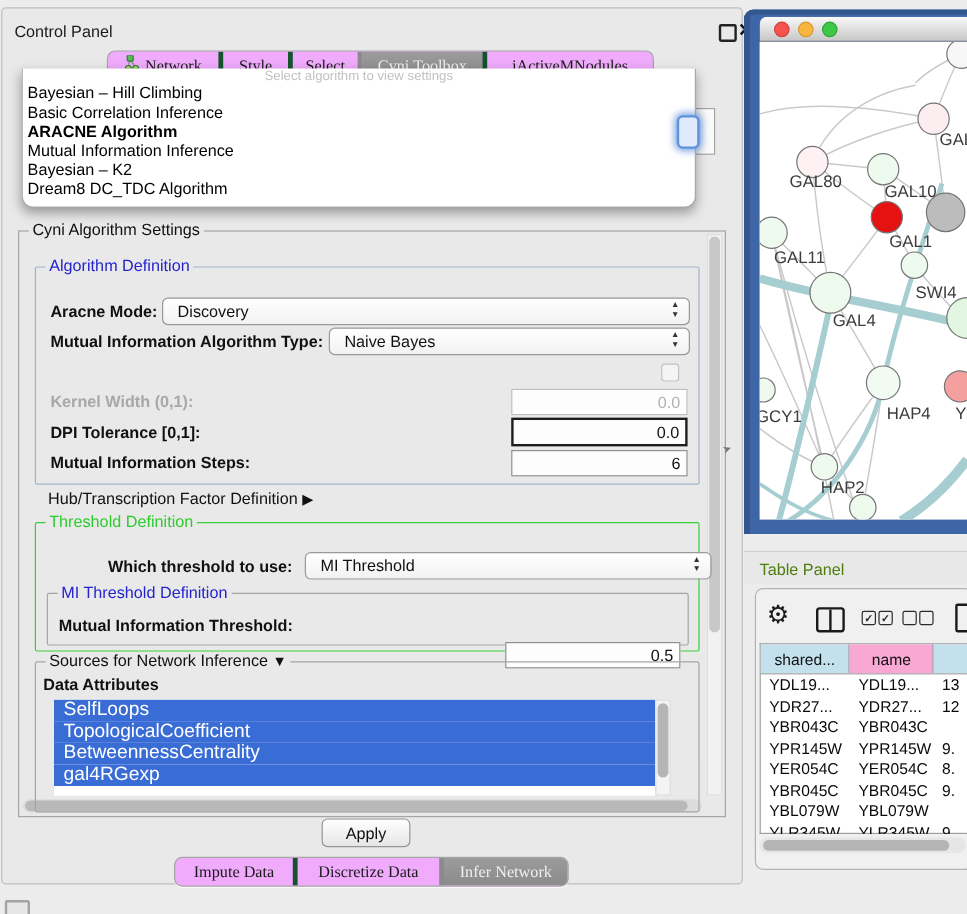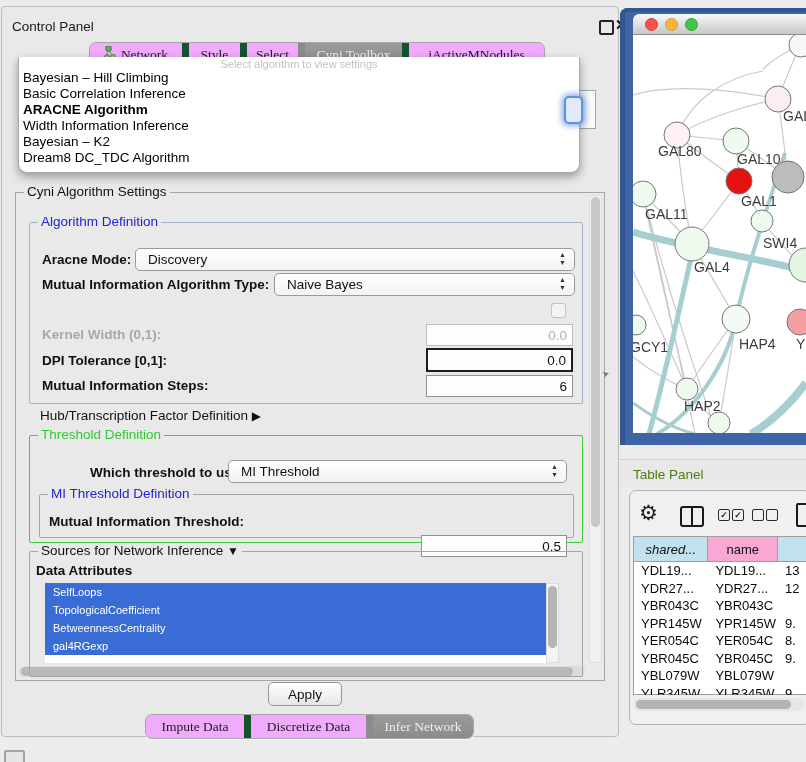--- a/index.html
+++ b/index.html
@@ -9,21 +9,21 @@
   
   #cpanel{left:1px;top:6px;width:616px;height:729px;background:#e9e9e9;
           border:1px solid #bdbdbd;border-radius:4px;}
   #cp-title{left:10px;top:12px;font-size:13.5px;color:#1a1a1a;}
   #cp-float{left:597px;top:13px;width:11px;height:11px;border:2px solid #222;border-radius:2px;}
   #cp-close{left:613px;top:9px;font-size:15px;font-weight:bold;color:#111;}
   
   .tabstrip{display:flex;height:23px;background:#f0abfc;border:1px solid #a6a6a6;
             border-radius:7px;overflow:hidden;box-shadow:0 1px 0 rgba(255,255,255,.7);font-family:Liberation Serif, serif;}
   .seg{display:flex;align-items:center;justify-content:center;gap:5px;font-size:13.5px;
-       color:#1a1a1a;border-left:7px solid #14532d;box-sizing:border-box;white-space:nowrap;}
+       color:#1a1a1a;border-left:4px solid #14532d;box-sizing:border-box;white-space:nowrap;}
   .seg:first-child{border-left:none;}
   .seg.sel{background:linear-gradient(#9b9b9b,#8b8b8b);color:#efefef;border-left-color:#8b8b8b;}
   #tab-strip{left:87px;top:35px;position:absolute;}
   #bottom-tab-strip{left:143px;top:707px;position:absolute;}
   
   #dd{left:18px;top:57px;width:560px;height:115px;background:#fff;
       border:1px solid #a9a9a9;border-top:none;border-radius:0 0 9px 9px;
       box-shadow:0 4px 10px rgba(0,0,0,.35);z-index:10;}
   #dd-hint{width:100%;text-align:center;color:#c2c2c2;font-size:11px;padding-top:1px;}
   .dd-item{height:16px;line-height:16px;padding-left:4px;font-size:13.5px;color:#000;}
@@ -52,21 +52,21 @@
         font-size:7px;line-height:8px;color:#333;}
   .tin{position:absolute;height:22px;background:#fdfdfd;border:1px solid #909090;
        box-sizing:border-box;text-align:right;padding:3px 5px 0 0;font-size:13.5px;}
   .tin.dis2{border-color:#bdbdbd;color:#b2b2b2;}
   .tin.focus{border:2px solid #1d1d1d;height:24px;}
   #kcheck{left:549px;top:296px;width:13px;height:13px;border:1px solid #c2c2c2;
           border-radius:3px;background:#f4f4f4;}
   .tri{font-size:12px;color:#111;}
   
   #attr-list{left:43px;top:576px;width:501px;height:80px;background:#fff;overflow:hidden;}
-  .attr-item{height:18px;line-height:18px;padding-left:8px;font-size:11px;color:#fff;background:#3a6cd6;}
+  .attr-item{height:18px;line-height:18px;padding-left:8px;font-size:16px;color:#fff;background:#3a6cd6;}
   #attr-sb{left:544px;top:576px;width:13px;height:80px;background:#f4f4f4;border:1px solid #dcdcdc;box-sizing:border-box;}
   #attr-thumb{left:1px;top:2px;width:9px;height:62px;background:#b5b5b5;border-radius:5px;}
   
   #v-sb{right:2px;top:2px;width:13px;height:468px;background:#f1f1f1;border:1px solid #dedede;box-sizing:border-box;}
   #v-thumb{left:1px;top:1px;width:9px;height:330px;background:#c8c8c8;border-radius:5px;}
   #h-sb{left:3px;bottom:3px;width:566px;height:11px;background:#dcdcdc;border-radius:6px;}
   #h-thumb{left:2px;top:1px;width:552px;height:9px;background:#b9b9b9;border-radius:5px;}
   #apply-btn{left:266px;top:675px;width:72px;height:22px;border:1px solid #979797;border-radius:5px;
              background:linear-gradient(#ffffff,#e6e6e6);display:flex;align-items:center;justify-content:center;
              font-size:13.5px;color:#111;}
@@ -186,21 +186,21 @@
 
   <span class="lbl" style="left:38px;top:401px;">
     <span>Hub/Transcription Factor Definition</span>
     <span class="tri">▶</span>
   </span>
 
   <div class="fs fs-green" style="left:27px;top:428px;width:552px;height:106px;"></div>
   <span class="grouplab t-green" style="left:36px;top:421px;">Threshold Definition</span>
 
   <span class="lbl b" style="left:88px;top:458px;">Which threshold to use:</span>
-  <div class="combo" style="left:226px;top:453px;width:339px;">
+  <div class="combo" style="left:252px;top:453px;width:339px;">
     <span>MI Threshold</span>
     <span class="spin">
         <span>▲</span>
         <span>▼</span>
       </span>
   </div>
 
   <div class="fs" style="left:37px;top:487px;width:533px;height:42px;"></div>
   <span class="grouplab t-blue" style="left:46px;top:480px;">MI Threshold Definition</span>
   <span class="lbl b" style="left:47px;top:507px;">Mutual Information Threshold:</span>
@@ -237,21 +237,21 @@
     </div>
 </div>
 
 <div class="abs" id="combo-frag"></div>
 <div class="abs" id="dd">
   <div id="dd-hint">Select algorithm to view settings</div>
   <div id="dd-items">
       <div class="dd-item">Bayesian – Hill Climbing</div>
       <div class="dd-item">Basic Correlation Inference</div>
       <div class="dd-item bold">ARACNE Algorithm</div>
-      <div class="dd-item">Width Information Inference</div>
+      <div class="dd-item">Mutual Information Inference</div>
       <div class="dd-item">Bayesian – K2</div>
       <div class="dd-item">Dream8 DC_TDC Algorithm</div>
     </div>
 </div>
 <div class="abs" id="blue-spin"></div>
 
 <span class="abs" id="rs-cursor">➤</span>
 <div class="abs" id="grip"></div>
 
 <div class="abs" id="netwin">
@@ -330,21 +330,21 @@
       <div></div>
     </span>
   <span class="cb" style="left:88px;top:18px;">✓</span>
   <span class="cb" style="left:102px;top:18px;">✓</span>
   <span class="cb" style="left:122px;top:18px;"></span>
   <span class="cb" style="left:136px;top:18px;"></span>
   <span class="ticon" id="ic-doc"></span>
 
   <div id="tbl">
     <div id="tbl-header">
-        <div class="tcell hdrc hblue" style="width: 77px; font-style: italic;">shared...</div>
+        <div class="tcell hdrc hblue" style="width: 77px;">shared...</div>
         <div class="tcell hdrc hgray" style="width: 72px;">name</div>
         <div class="tcell hdrc hblue" style="width: 33px;"></div>
       </div>
     <div id="tbl-body">
         <div class="trow">
           <div class="tcell" style="width: 77px;">YDL19...</div>
           <div class="tcell" style="width: 72px;">YDL19...</div>
           <div class="tcell" style="width: 33px;">13</div>
         </div>
         <div class="trow">

